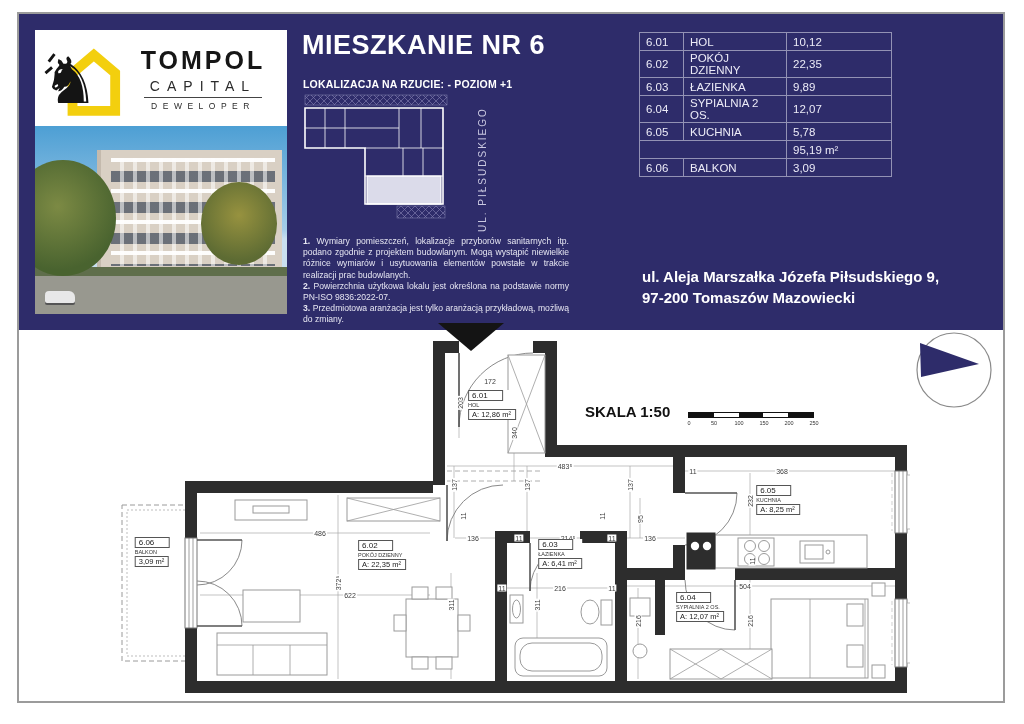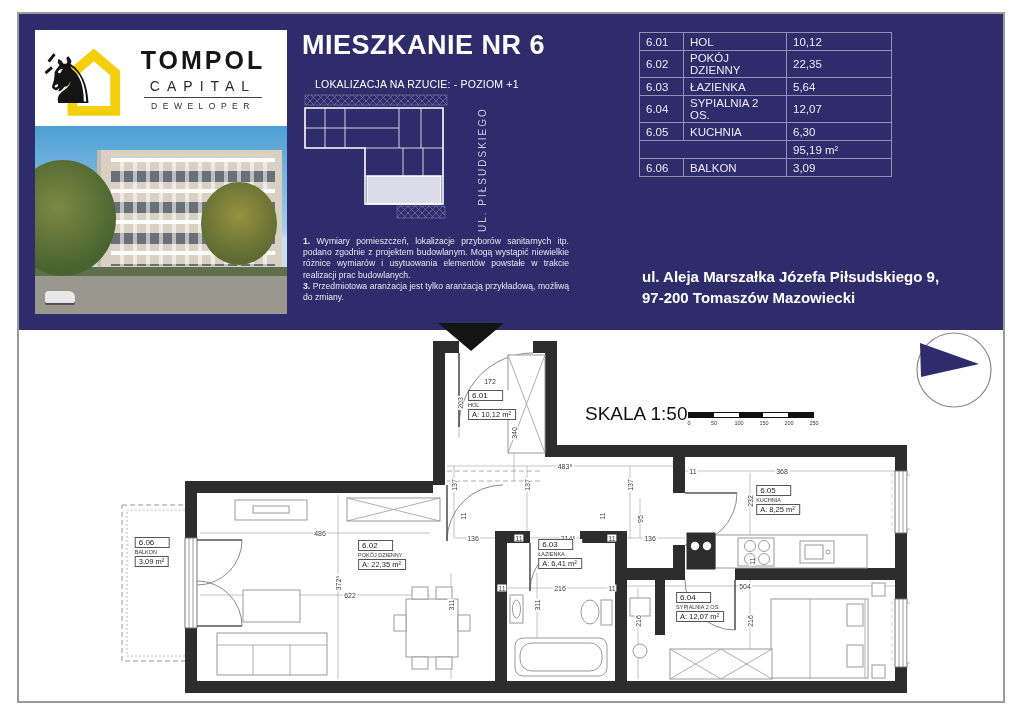--- a/index.html
+++ b/index.html
@@ -30,21 +30,21 @@
   .ph-wincols{position:absolute;inset:6% 4% 8% 6%;
      background-image:repeating-linear-gradient(to right,transparent 0 9px,rgba(255,255,255,.55) 9px 13px);}
   .ph-ground{position:absolute;left:0;bottom:0;width:100%;height:20%;background:#98988f;}
   .ph-grass{position:absolute;left:0;bottom:18%;width:100%;height:7%;background:#5f6e4b;}
   .ph-tree{position:absolute;border-radius:50%;}
   .tree1{left:-10%;top:18%;width:42%;height:62%;background:radial-gradient(circle at 45% 40%,#7c8a44,#49632f 70%);}
   .tree2{left:66%;top:30%;width:30%;height:44%;background:radial-gradient(circle at 50% 40%,#97923f,#5d6b33 72%);}
   .ph-car{position:absolute;left:4%;bottom:6%;width:30px;height:12px;background:#e8e8e8;border-radius:4px 6px 2px 2px;box-shadow:0 2px 0 #555;}
 
   .page-title{position:absolute;left:283px;top:16px;color:#fff;font-size:27px;font-weight:bold;letter-spacing:.5px;}
-  .loc-line{position:absolute;left:296px;top:64px;color:#fff;font-size:10.5px;font-weight:normal;letter-spacing:.2px;}
+  .loc-line{position:absolute;left:284px;top:64px;color:#fff;font-size:10.5px;font-weight:bold;letter-spacing:.2px;}
   .locator{position:absolute;left:284px;top:80px;width:168px;height:128px;}
   .street-label{position:absolute;left:458px;top:88px;height:130px;writing-mode:vertical-rl;transform:rotate(180deg);
      color:#c9c8e0;font-size:10px;letter-spacing:2px;white-space:nowrap;}
 
   .notes{position:absolute;left:284px;top:222px;width:266px;color:#e6e6f2;font-size:8.6px;line-height:1.3;text-align:justify;}
   .notes p{margin:0;}
 
   .area-table{position:absolute;left:620px;top:18px;width:253px;border-collapse:collapse;color:#ecebf7;font-size:11.5px;}
   .area-table td{border:1px solid #9392b4;padding:1px 6px;height:18px;}
   .area-table td.c-id{width:44px;}
@@ -59,21 +59,21 @@
   .plan svg{position:absolute;left:0;top:0;}
 
   .dim{position:absolute;transform:translate(-50%,-50%);font-size:7px;color:#3c3c3c;background:#fff;padding:0 1px;white-space:nowrap;}
   .dim.v{transform:translate(-50%,-50%) rotate(-90deg);}
 
   .room-label{position:absolute;transform:translate(-50%,-50%);display:flex;flex-direction:column;align-items:flex-start;background:#fff;}
   .rl-id{border:1px solid #555;font-size:8px;color:#222;padding:0 14px 0 3px;background:#fff;}
   .rl-name{font-size:5.5px;color:#333;margin:1px 0;white-space:nowrap;}
   .rl-area{border:1px solid #555;font-size:7.5px;color:#222;padding:0 4px 0 3px;background:#fff;white-space:nowrap;}
 
-  .skala{position:absolute;left:585px;top:403px;font-size:19px;font-weight:normal;color:#111;}
+  .skala{position:absolute;left:585px;top:403px;font-size:15px;font-weight:bold;color:#111;}
   .scalebar{position:absolute;left:688px;top:412px;width:140px;height:20px;}
   .sb-bar{position:absolute;left:0;top:0;width:126px;height:6px;border:1px solid #111;display:flex;}
   .sb-seg{flex:1;height:100%;}
   .sb-tick{position:absolute;top:8px;font-size:5.5px;color:#333;transform:translateX(-50%);}
 
   .north{position:absolute;left:905px;top:330px;width:96px;height:82px;}
 </style>
 </head>
 <body>
 
@@ -121,49 +121,50 @@
         <rect x="2" y="1" width="142" height="10" fill="url(#hatch)" stroke="#8886b5" stroke-width="0.5"></rect>
         <rect x="94" y="112" width="48" height="12" fill="url(#hatch)" stroke="#8886b5" stroke-width="0.5"></rect>
         <rect x="64" y="82" width="74" height="28" fill="#dbdbea" stroke="#fff" stroke-width="1.2"></rect>
         <path d="M2,14 H140 V110 H62 V54 H2 Z" fill="none" stroke="#fff" stroke-width="1.6"></path>
         <path d="M2,34 H62 M22,14 V54 M42,14 V54 M62,34 H96 M96,14 V54 M118,14 V54 M62,54 H140 M62,82 H140 M100,54 V82 M120,54 V82" stroke="#fff" stroke-width="0.8" fill="none"></path>
       </svg>
       <div class="street-label">UL. PIŁSUDSKIEGO</div>
 
       <div class="notes" id="notes">
           <p class="note"><b>1.</b> Wymiary pomieszczeń, lokalizacje przyborów sanitarnych itp. podano zgodnie z projektem budowlanym. Mogą wystąpić niewielkie różnice wymiarów i usytuowania elementów powstałe w trakcie realizacji prac budowlanych.</p>
+          <p class="note"><b>2.</b> Powierzchnia użytkowa lokalu jest określona na podstawie normy PN-ISO 9836:2022-07.</p>
           <p class="note"><b>3.</b> Przedmiotowa aranżacja jest tylko aranżacją przykładową, możliwą do zmiany.</p>
         </div>
 
       <table class="area-table">
           <tbody id="table-body">
             <tr>
               <td class="c-id">6.01</td>
               <td class="c-name">HOL</td>
               <td class="c-val">10,12</td>
             </tr>
             <tr>
               <td class="c-id">6.02</td>
               <td class="c-name">POKÓJ DZIENNY</td>
               <td class="c-val">22,35</td>
             </tr>
             <tr>
               <td class="c-id">6.03</td>
               <td class="c-name">ŁAZIENKA</td>
-              <td class="c-val">5,64</td>
+              <td class="c-val">9,89</td>
             </tr>
             <tr>
               <td class="c-id">6.04</td>
               <td class="c-name">SYPIALNIA 2 OS.</td>
               <td class="c-val">12,07</td>
             </tr>
             <tr>
               <td class="c-id">6.05</td>
               <td class="c-name">KUCHNIA</td>
-              <td class="c-val">6,30</td>
+              <td class="c-val">5,78</td>
             </tr>
             <tr>
               <td class="c-merge" colspan="2"></td>
               <td class="c-val">95,19 m²</td>
             </tr>
             <tr>
               <td class="c-id">6.06</td>
               <td class="c-name">BALKON</td>
               <td class="c-val">3,09</td>
             </tr>
@@ -335,21 +336,21 @@
         <span class="dim v" style="left: 427px; top: 272px;">311</span>
         <span class="dim" style="left: 392px; top: 255px;">11</span>
         <span class="dim" style="left: 450px; top: 255px;">216</span>
         <span class="dim" style="left: 502px; top: 255px;">11</span>
         <span class="dim" style="left: 635px; top: 253px;">504</span>
         <span class="dim v" style="left: 528px; top: 288px;">216</span>
         <span class="dim v" style="left: 640px; top: 288px;">216</span>
         <div class="room-label" style="left: 382px; top: 72px;">
           <div class="rl-id">6.01</div>
           <div class="rl-name">HOL</div>
-          <div class="rl-area">A: 10,12 m²</div>
+          <div class="rl-area">A: 12,86 m²</div>
         </div>
         <div class="room-label" style="left: 272px; top: 222px;">
           <div class="rl-id">6.02</div>
           <div class="rl-name">POKÓJ DZIENNY</div>
           <div class="rl-area">A: 22,35 m²</div>
         </div>
         <div class="room-label" style="left: 450px; top: 221px;">
           <div class="rl-id">6.03</div>
           <div class="rl-name">ŁAZIENKA</div>
           <div class="rl-area">A: 6,41 m²</div>

